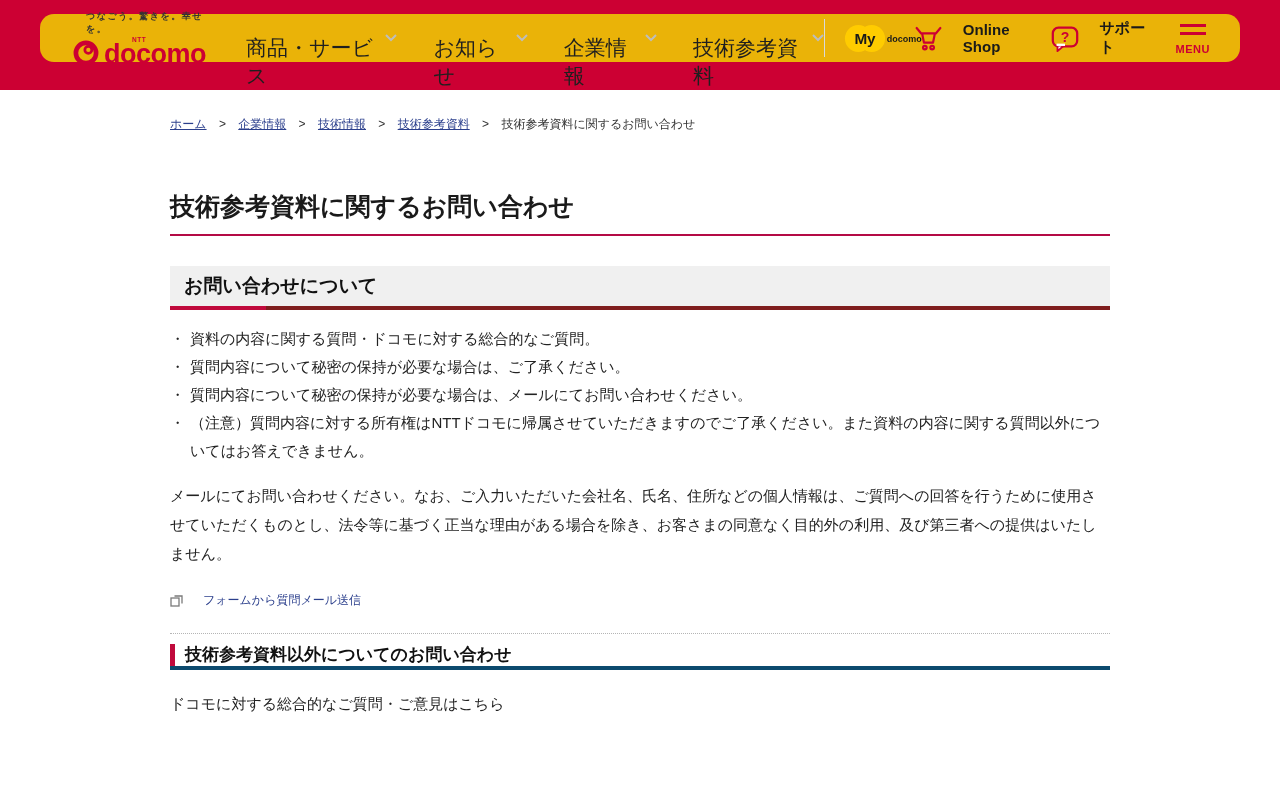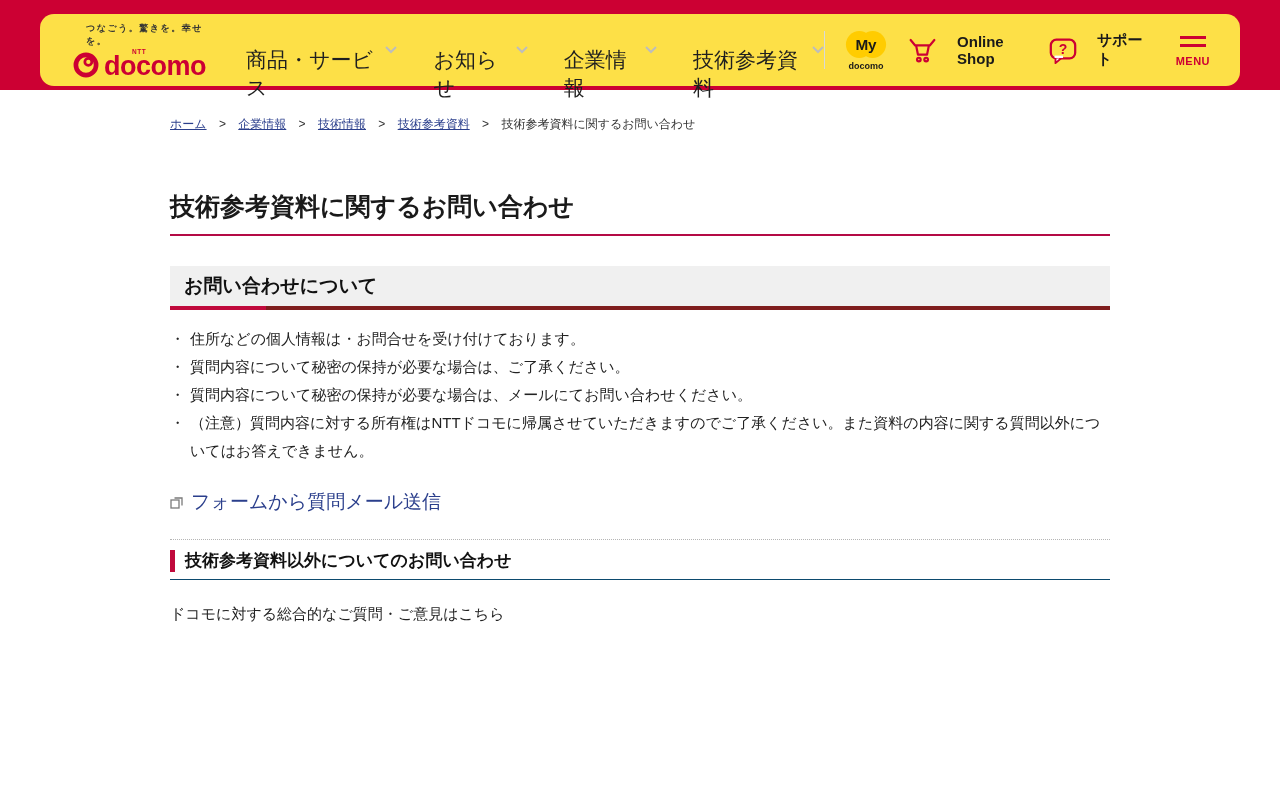--- a/index.html
+++ b/index.html
@@ -13,22 +13,22 @@
 
   
   .site-header {
     position: relative;
     height: 90px;
     background: #cc0033;
   }
   .navbar {
     position: absolute;
     left: 40px; top: 14px;
-    width: 1200px; height: 72px;
-    background: #fde047;
+    width: 1200px; height: 48px;
+    background: #eab308;
     border-radius: 14px;
     display: flex;
     align-items: center;
     padding: 0 26px 0 32px;
   }
   .logo { display: flex; flex-direction: column; gap: 3px; text-decoration: none; }
   .tagline {
     font-size: 9px;
     font-weight: bold;
     color: #333333;
@@ -59,21 +59,21 @@
   }
   .nav-item .nav-label {
     font-size: 21px;
     font-weight: normal;
     color: #1f1f1f;
     margin-top: 48px;
   }
   .hdr-right { margin-left: auto; display: flex; align-items: center; }
   .hdr-divider { width: 1px; height: 38px; background: #d9d9d9; margin-right: 18px; }
   .my-docomo {
-    display: flex; flex-direction: column; align-items: center;
+    display: flex; align-items: center;
     text-decoration: none; width: 52px;
   }
   .my-sub { font-size: 9px; font-weight: bold; color: #1a1a1a; margin-top: 1px; }
   .shop-link, .support-link {
     display: flex; align-items: center; gap: 7px;
     text-decoration: none; margin-left: 18px;
   }
   .hdr-label { font-size: 15px; font-weight: bold; color: #1a1a1a; margin-left: 12px; }
   .menu-btn {
     display: flex; flex-direction: column; align-items: center;
@@ -126,24 +126,24 @@
     position: absolute;
     left: 0; bottom: -4px;
     width: 96px; height: 4px;
     background: #c00a3c;
   }
   .bullets { list-style: none; margin-top: 15px; }
   .bullets li { display: flex; font-size: 15px; line-height: 28px; color: #222222; }
   .bullet-marker { flex: none; width: 20px; }
   .body-text { margin-top: 16px; font-size: 15px; line-height: 29px; color: #222222; }
   .link-row { display: flex; align-items: center; gap: 8px; margin-top: 24px; }
-  .text-link { font-size: 19px; color: #2b3f8c; text-decoration: none; }
+  .text-link { font-size: 12px; color: #2b3f8c; text-decoration: none; margin-left: 12px; }
 
   .sub-section { margin-top: 24px; border-top: 1px dotted #b5b5b5; padding-top: 10px; }
-  .sub-head-wrap { border-bottom: 1px solid #0c4a6e; padding-bottom: 7px; }
+  .sub-head-wrap { border-bottom: 4px solid #0c4a6e; }
   .sub-head-wrap h3 {
     border-left: 5px solid #c00a3c;
     padding-left: 10px;
     font-size: 17px;
     line-height: 22px;
     font-weight: bold;
     color: #111111;
   }
   .other-body { margin-top: 20px; line-height: 28px; }
 </style>
@@ -267,38 +267,39 @@
 <main class="container">
   <h1 class="page-title">技術参考資料に関するお問い合わせ</h1>
 
   <section>
     <div class="section-bar">
       <h2>お問い合わせについて</h2>
     </div>
     <ul class="bullets">
       <li>
         <span class="bullet-marker">・</span>
-        <span>住所などの個人情報は・お問合せを受け付けております。</span>
+        <span>資料の内容に関する質問・ドコモに対する総合的なご質問。</span>
       </li>
       <li>
         <span class="bullet-marker">・</span>
         <span>質問内容について秘密の保持が必要な場合は、ご了承ください。</span>
       </li>
       <li>
         <span class="bullet-marker">・</span>
         <span>質問内容について秘密の保持が必要な場合は、メールにてお問い合わせください。</span>
       </li>
       <li>
         <span class="bullet-marker">・</span>
         <span>（注意）質問内容に対する所有権はNTTドコモに帰属させていただきますのでご了承ください。また資料の内容に関する質問以外についてはお答えできません。</span>
       </li>
     </ul>
   </section>
 
   <section>
+    <p class="body-text">メールにてお問い合わせください。なお、ご入力いただいた会社名、氏名、住所などの個人情報は、ご質問への回答を行うために使用させていただくものとし、法令等に基づく正当な理由がある場合を除き、お客さまの同意なく目的外の利用、及び第三者への提供はいたしません。</p>
     <div class="link-row">
       <span style="display:inline-flex;">
         <svg width="13" height="13" viewBox="0 0 13 13" fill="none" stroke="#7a7a7a" stroke-width="1.3">
           <rect x="1" y="4" width="8" height="8"></rect>
           <path d="M4.5 2 H12 V9.5"></path>
         </svg>
       </span>
       <a class="text-link">フォームから質問メール送信</a>
     </div>
   </section>

